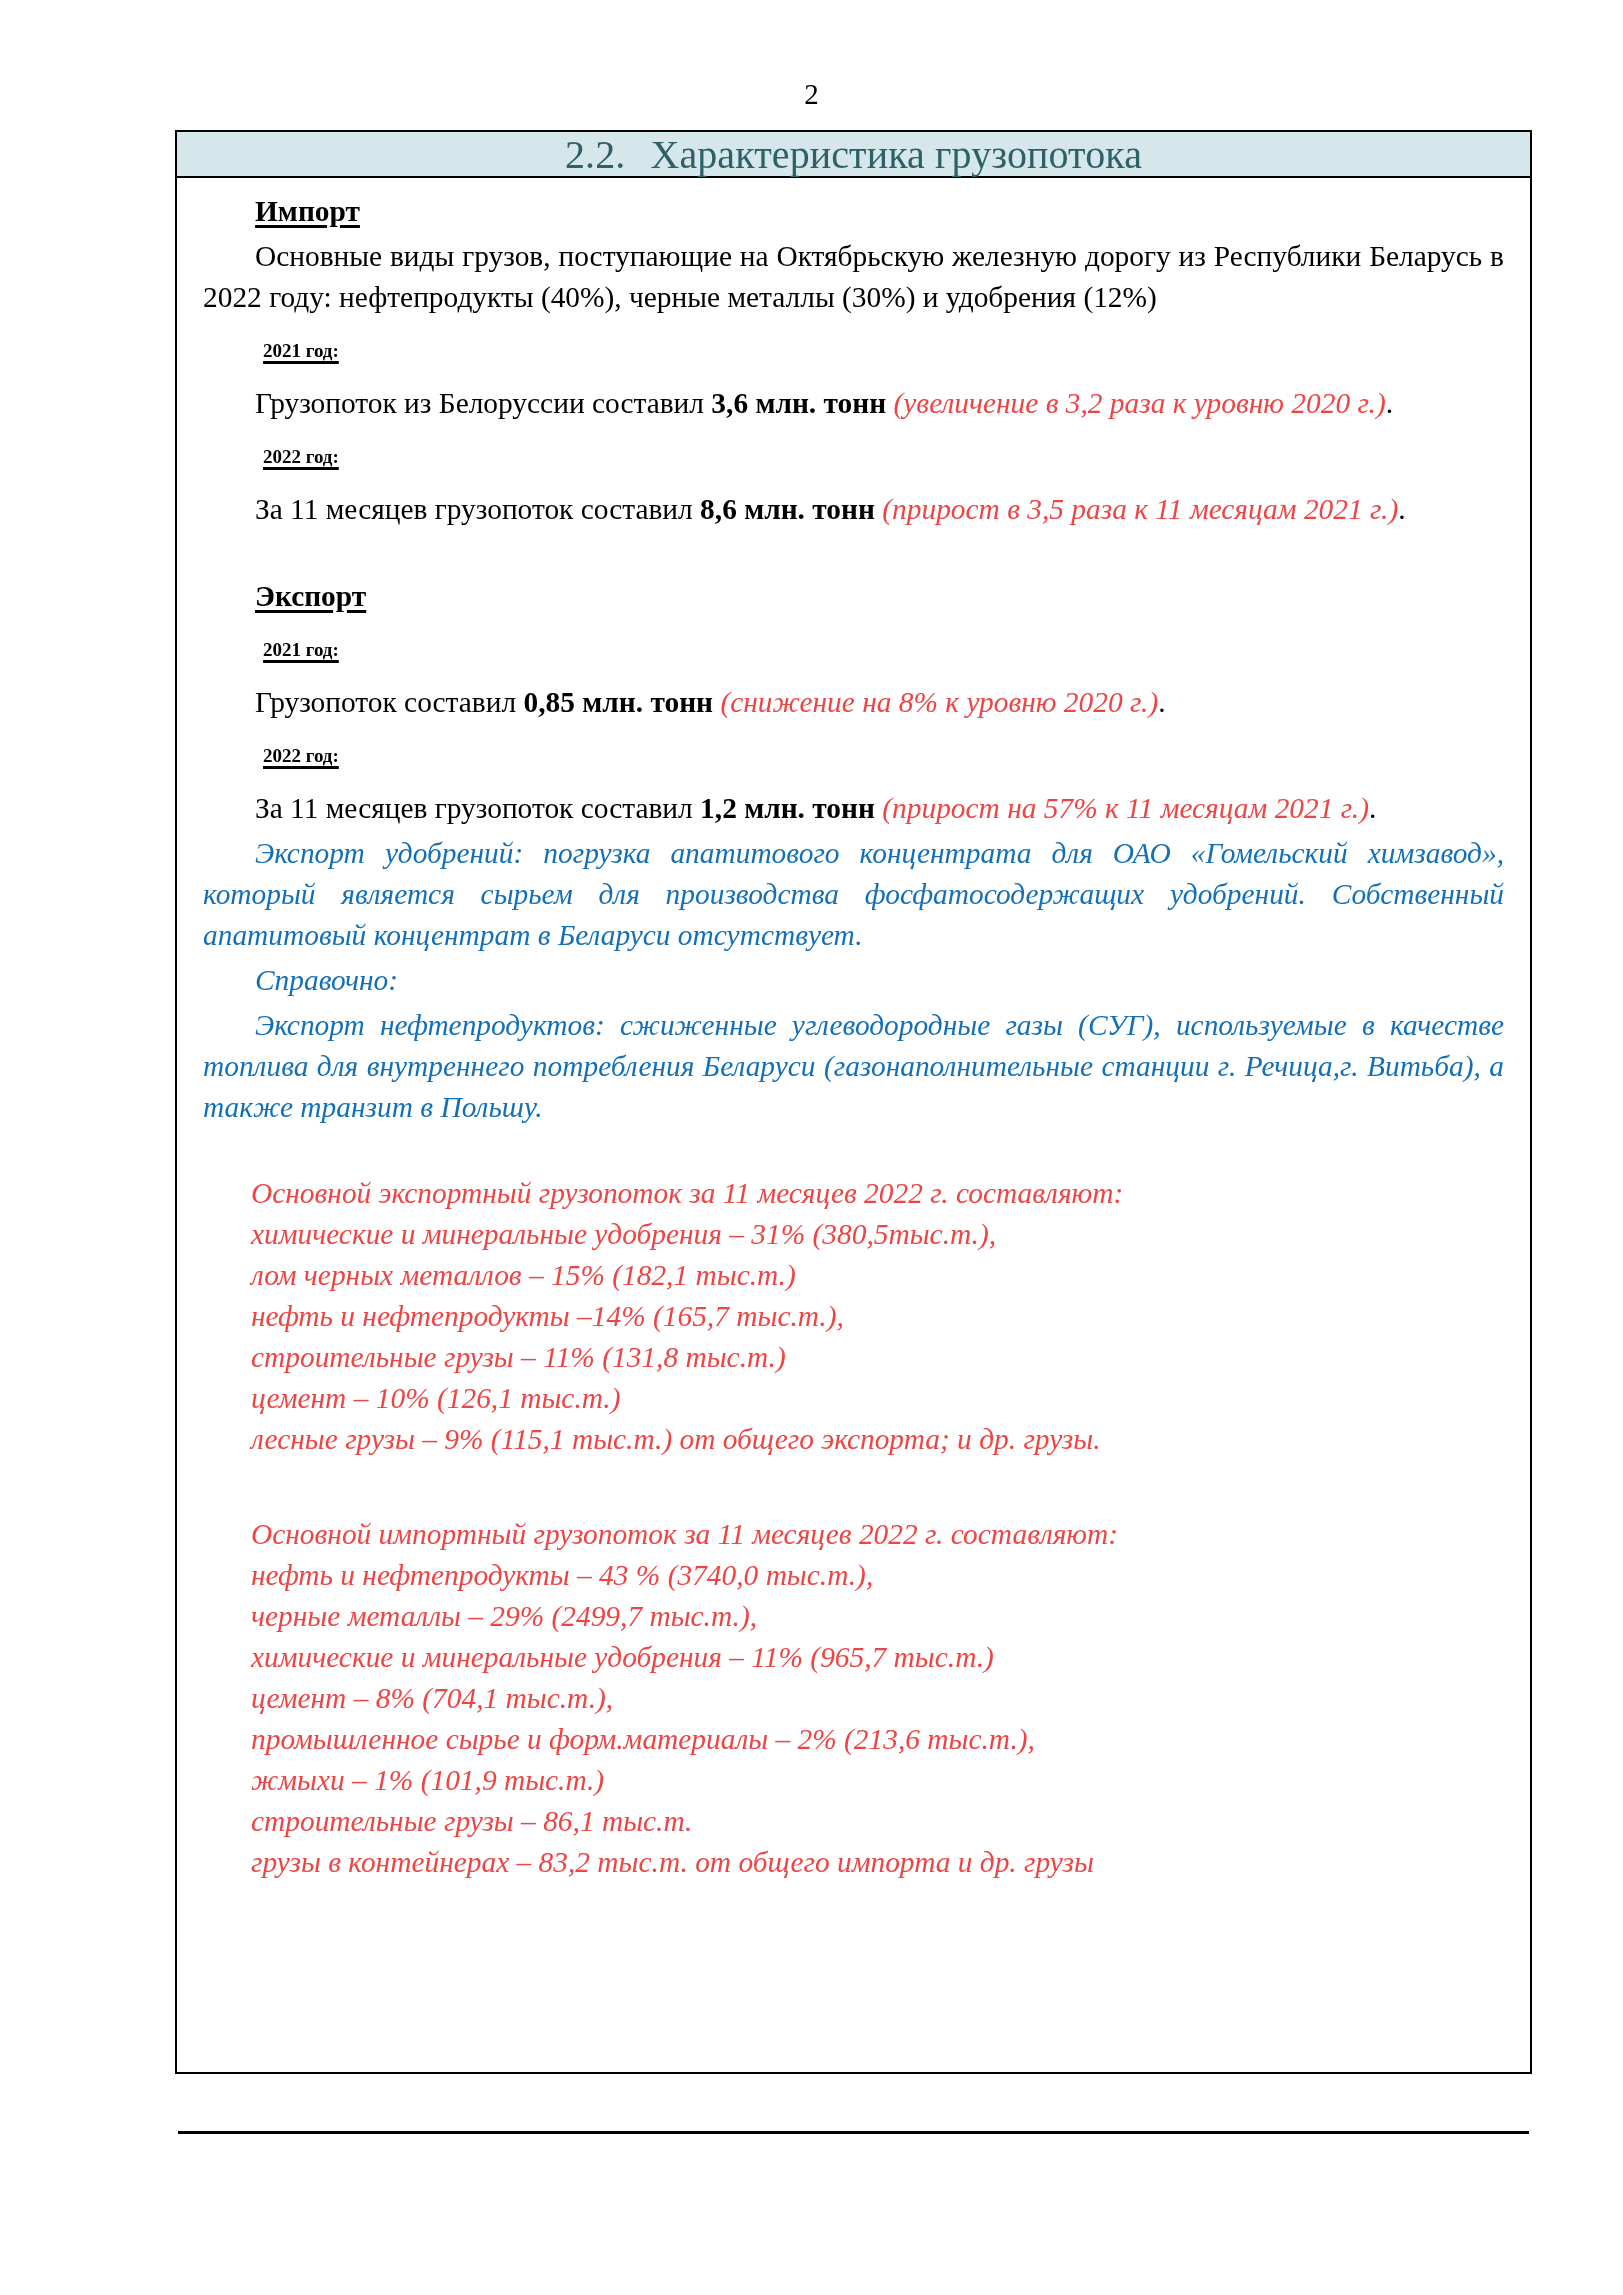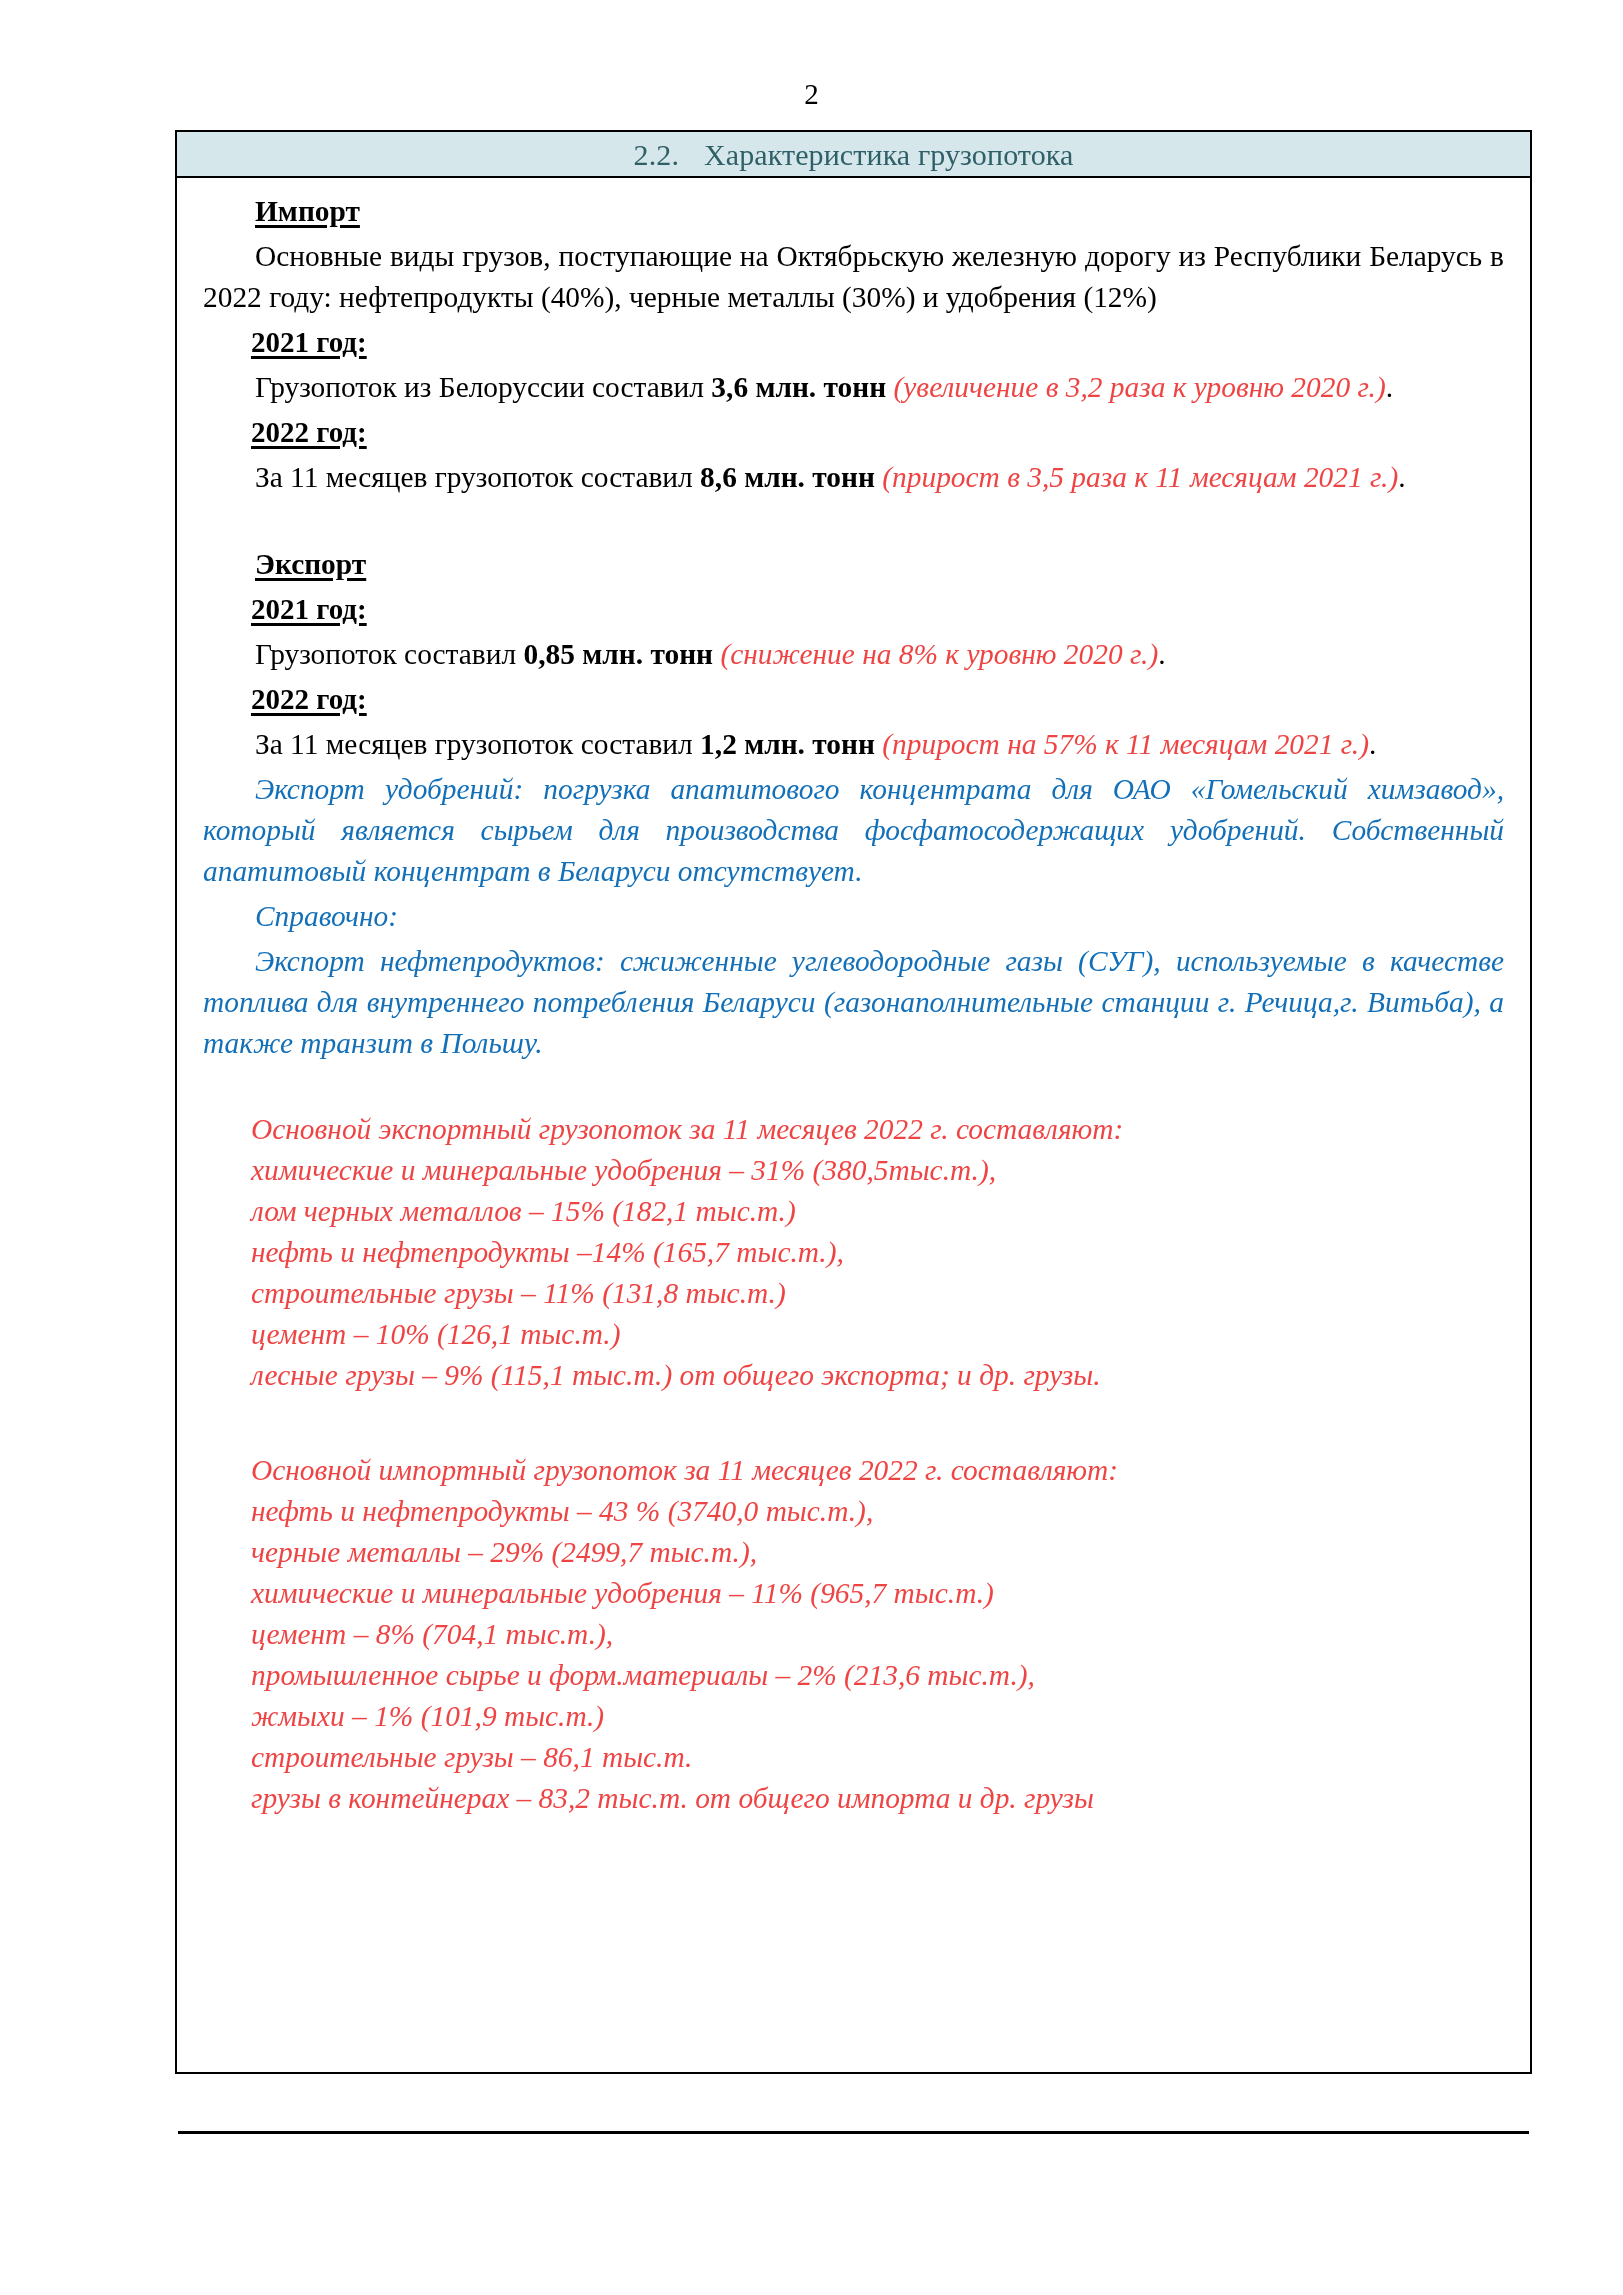--- a/index.html
+++ b/index.html
@@ -52,21 +52,21 @@
     background: #d5e7ea;
     border-bottom: 2px solid #000000;
     height: 44px;
     position: relative;
   }
   .section-header-inner {
     position: absolute;
     left: 0; right: 0;
     top: 3.9px;
     text-align: center;
-    font-size: 30px;
+    font-size: 40px;
     line-height: 37px;
     color: #2f6068;
     font-family: "Liberation Serif", "DejaVu Serif", serif;
     letter-spacing: 0.1px;
   }
   .sec-num { margin-right: 25px; }
 
   .body-area {
     padding: 9.2px 22px 79px 22px;
     min-height: 1806px;
@@ -86,23 +86,23 @@
   .p.nojustify { text-align: left; }
 
   .heading-u {
     font-weight: bold;
     text-decoration: underline;
     text-underline-offset: 3.9px;
     text-decoration-thickness: 3.3px;
   }
 
   .lbl {
-    font-size: 29px;
+    font-size: 19px;
     line-height: 41px;
-    margin: 0;
+    margin: 12px;
     padding-left: 52px;
     font-weight: bold;
     text-decoration: underline;
     text-underline-offset: 3.9px;
     text-decoration-thickness: 3.3px;
     font-family: "Liberation Serif", "DejaVu Serif", serif;
   }
 
   b.bold { font-weight: bold; }
 

